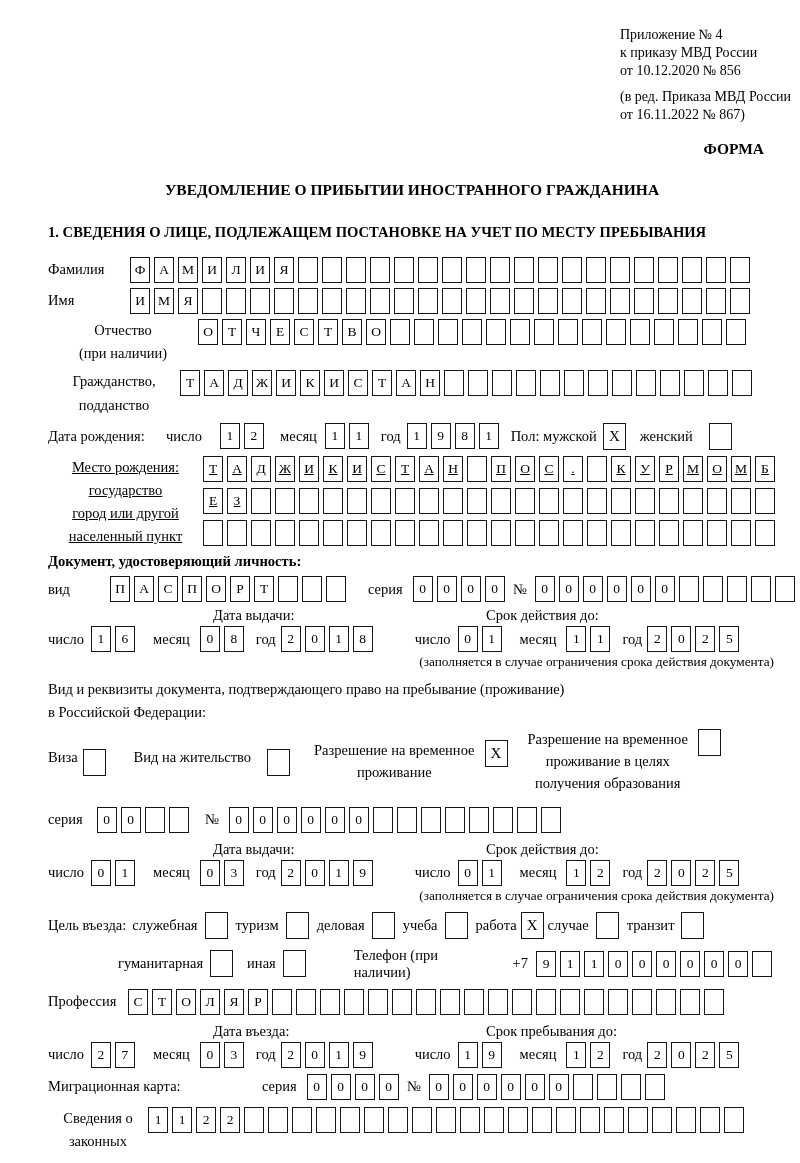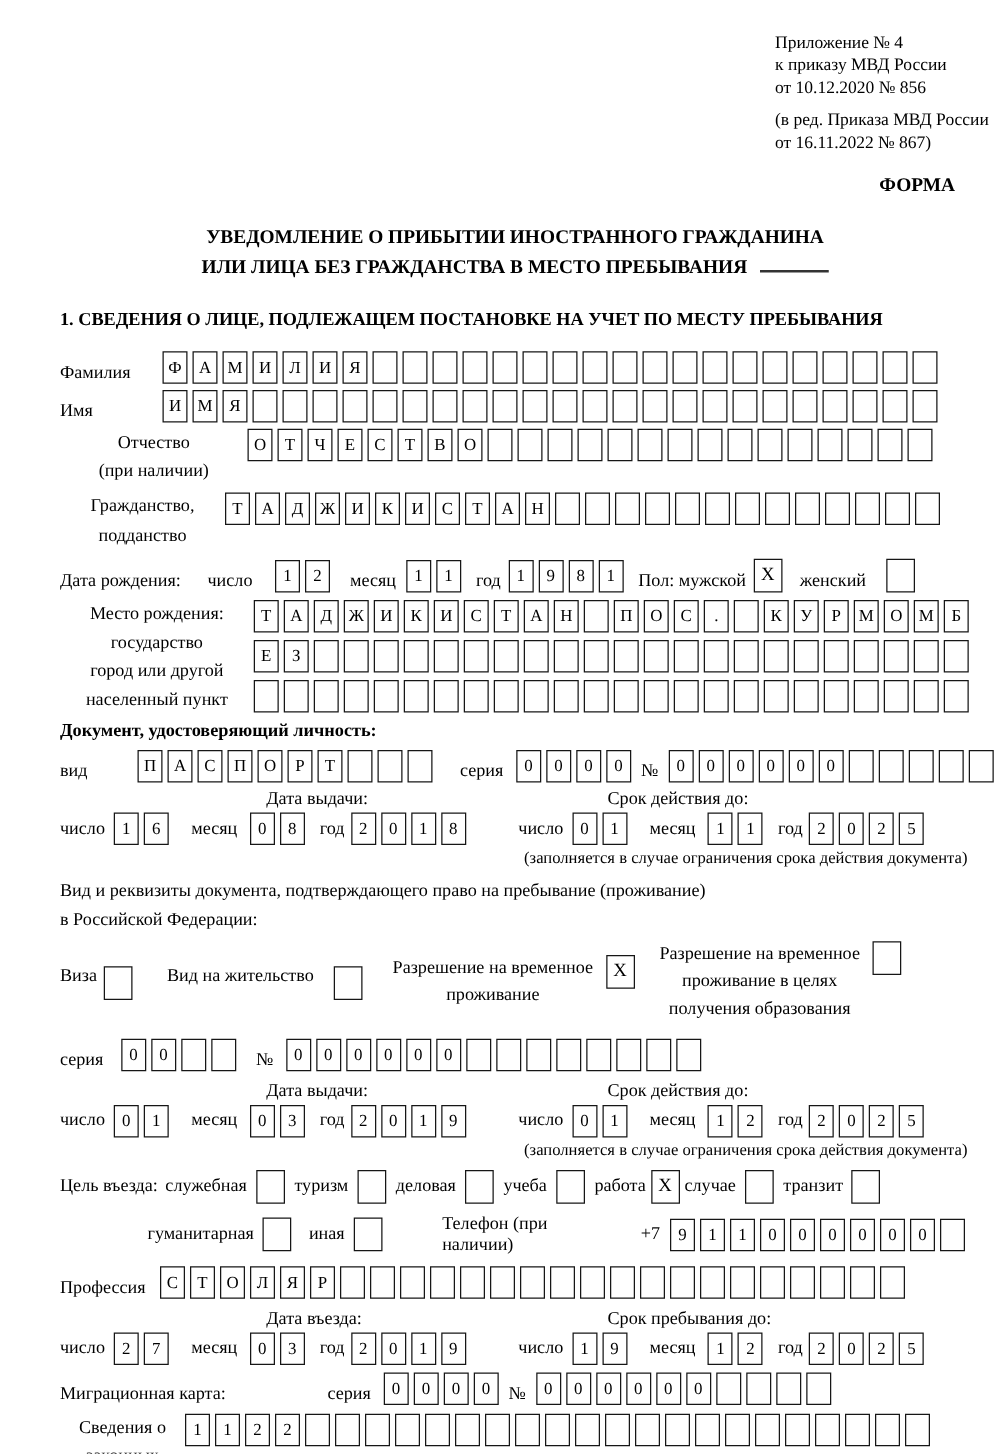--- a/index.html
+++ b/index.html
@@ -8,21 +8,21 @@
   .page{position:relative;width:800px;height:1163px;box-sizing:border-box;
         padding:26px 24px 10px 48px;}
   
   .appendix{margin-left:572px;font-size:14px;line-height:1.3;white-space:nowrap;}
   .appendix .gap{margin-top:7px;}
   .forma{text-align:right;padding-right:12px;font-weight:bold;font-size:15.5px;margin-top:16px;}
   .title{text-align:center;font-weight:bold;font-size:15.5px;margin-top:20px;line-height:1.55;}
   .blank{display:inline-block;width:55px;border-bottom:2px solid #333;height:0.9em;margin-left:10px;}
   .sec{font-weight:bold;font-size:14.6px;margin-top:22px;margin-bottom:16px;}
   
-  .row{display:flex;align-items:flex-end;margin-bottom:5px;font-size:14.5px;}
+  .row{display:flex;align-items:center;margin-bottom:5px;font-size:14.5px;}
   .row-top{display:flex;align-items:flex-start;margin-bottom:5px;font-size:14.5px;}
   .lbl{flex:0 0 auto;}
   .lblcol{display:flex;flex-direction:column;line-height:1.6;flex:0 0 auto;align-items:center;}
   .cells{display:flex;flex:0 0 auto;}
   .cellcol{display:flex;flex-direction:column;gap:6px;}
   .cell{flex:0 0 auto;width:20px;height:26px;border:1.6px solid #161616;box-sizing:border-box;
         margin-right:4px;display:flex;align-items:center;justify-content:center;font-size:13.5px;}
   .box{display:inline-flex;flex:0 0 auto;width:23px;height:27px;border:1.6px solid #161616;
        box-sizing:border-box;align-items:center;justify-content:center;font-size:15px;}
   
@@ -56,23 +56,20 @@
     <div>к приказу МВД России</div>
     <div>от 10.12.2020 № 856</div>
     <div class="gap">(в ред. Приказа МВД России</div>
     <div>от 16.11.2022 № 867)</div>
   </div>
 
   <div class="forma">ФОРМА</div>
 
   <div class="title">
     <div>УВЕДОМЛЕНИЕ О ПРИБЫТИИ ИНОСТРАННОГО ГРАЖДАНИНА</div>
-    <div>
-      <span>ИЛИ ЛИЦА БЕЗ ГРАЖДАНСТВА В МЕСТО ПРЕБЫВАНИЯ</span><span class="blank"></span>
-    </div>
   </div>
 
   <div class="sec">1. СВЕДЕНИЯ О ЛИЦЕ, ПОДЛЕЖАЩЕМ ПОСТАНОВКЕ НА УЧЕТ ПО МЕСТУ ПРЕБЫВАНИЯ</div>
 
   <div class="row">
     <span class="lbl w82">Фамилия</span>
     <span class="cells">
         <span class="cell">Ф</span>
         <span class="cell">А</span>
         <span class="cell">М</span>
@@ -217,21 +214,21 @@
         <span class="cell">9</span>
         <span class="cell">8</span>
         <span class="cell">1</span>
       </span>
     <span class="lbl" style="margin-left:8px;">Пол: мужской</span>
     <span class="box" style="margin-left:6px;">X</span>
     <span class="lbl" style="margin-left:14px;">женский</span>
     <span class="box" style="margin-left:16px;"></span>
   </div>
 
-  <div class="row-top" style="margin-top:6px;">
+  <div class="row-top" style="margin-top:6px;text-decoration:underline;">
     <span class="lblcol w155">
       <span>Место рождения:</span>
       <span>государство</span>
       <span>город или другой</span>
       <span>населенный пункт</span>
     </span>
     <span class="cellcol">
       <span class="cells">
           <span class="cell">Т</span>
           <span class="cell">А</span>

